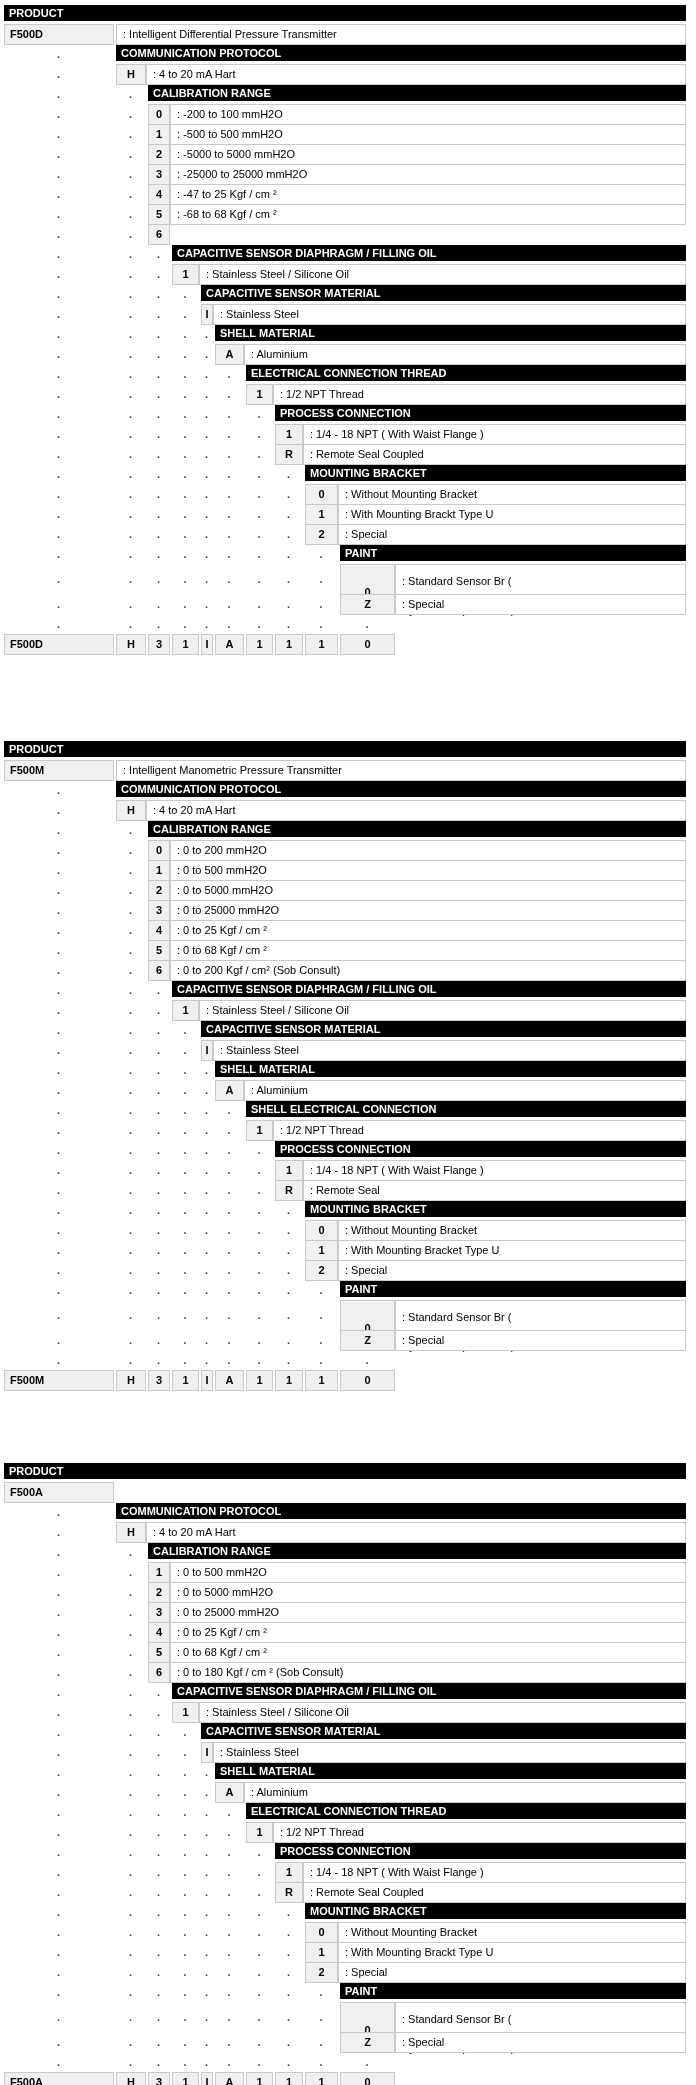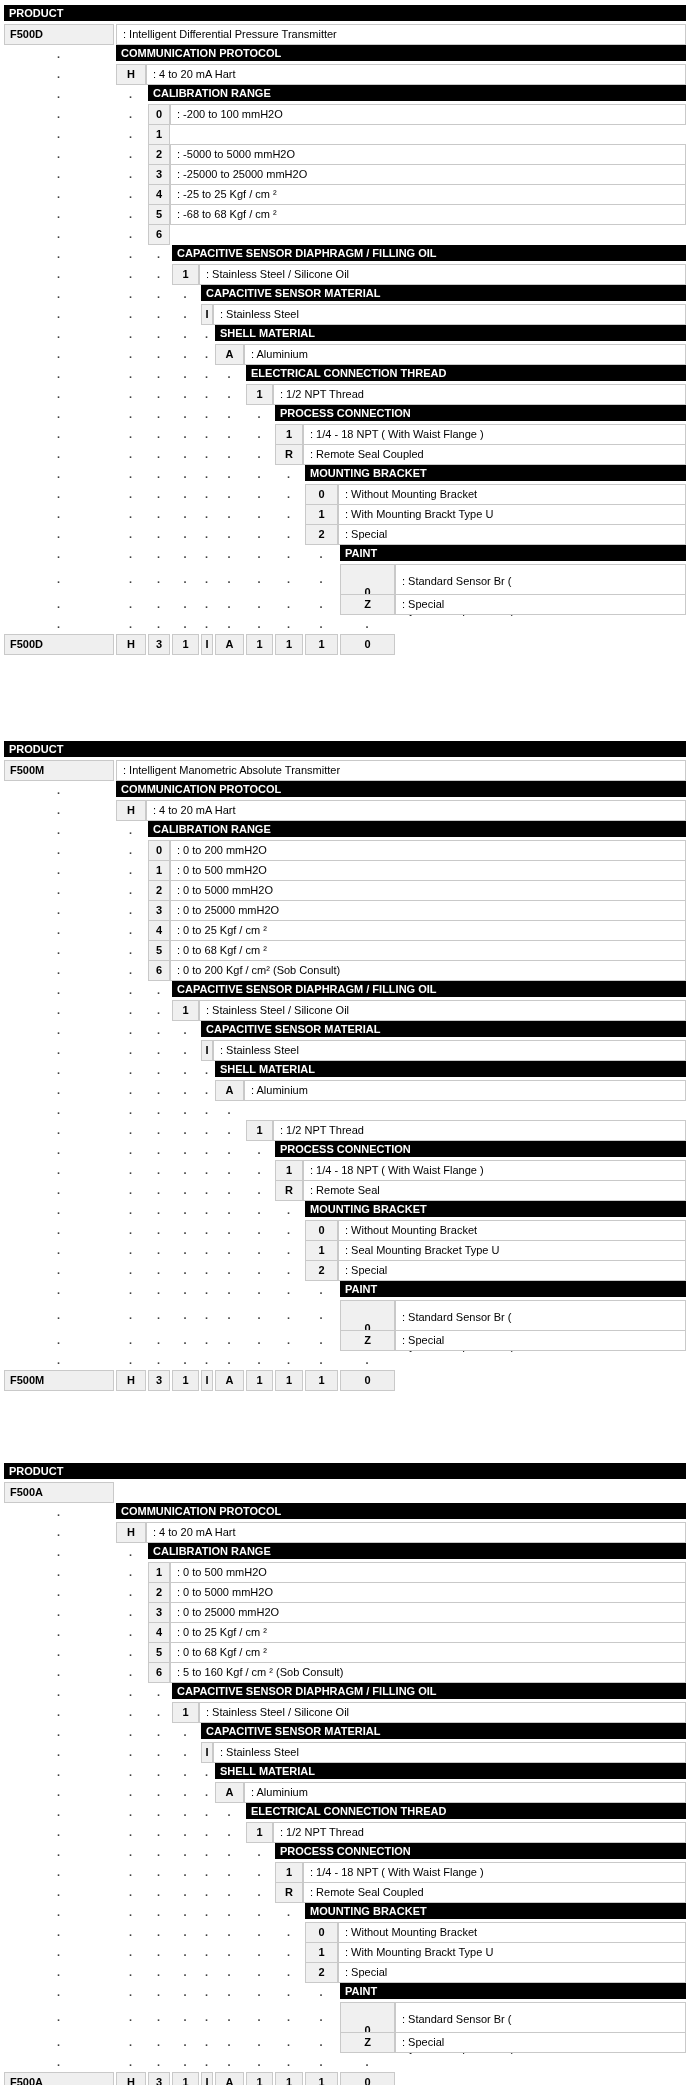--- a/index.html
+++ b/index.html
@@ -51,38 +51,39 @@
       <div class="row">
         <span class="dot" style="left: 57px; line-height: 20px;">.</span>
         <span class="dot" style="left: 129px; line-height: 20px;">.</span>
         <div class="cell code" style="left: 148px; width: 22px;">0</div>
         <div class="cell desc" style="left: 170px; width: 516px;">: -200 to 100 mmH2O</div>
       </div>
       <div class="row">
         <span class="dot" style="left: 57px; line-height: 20px;">.</span>
         <span class="dot" style="left: 129px; line-height: 20px;">.</span>
         <div class="cell code" style="left: 148px; width: 22px;">1</div>
+        <div class="cell desc" style="left: 170px; width: 516px;">: -500 to 500 mmH2O</div>
       </div>
       <div class="row">
         <span class="dot" style="left: 57px; line-height: 20px;">.</span>
         <span class="dot" style="left: 129px; line-height: 20px;">.</span>
         <div class="cell code" style="left: 148px; width: 22px;">2</div>
         <div class="cell desc" style="left: 170px; width: 516px;">: -5000 to 5000 mmH2O</div>
       </div>
       <div class="row">
         <span class="dot" style="left: 57px; line-height: 20px;">.</span>
         <span class="dot" style="left: 129px; line-height: 20px;">.</span>
         <div class="cell code" style="left: 148px; width: 22px;">3</div>
         <div class="cell desc" style="left: 170px; width: 516px;">: -25000 to 25000 mmH2O</div>
       </div>
       <div class="row">
         <span class="dot" style="left: 57px; line-height: 20px;">.</span>
         <span class="dot" style="left: 129px; line-height: 20px;">.</span>
         <div class="cell code" style="left: 148px; width: 22px;">4</div>
-        <div class="cell desc" style="left: 170px; width: 516px;">: -25 to 25 Kgf / cm ²</div>
+        <div class="cell desc" style="left: 170px; width: 516px;">: -47 to 25 Kgf / cm ²</div>
       </div>
       <div class="row">
         <span class="dot" style="left: 57px; line-height: 20px;">.</span>
         <span class="dot" style="left: 129px; line-height: 20px;">.</span>
         <div class="cell code" style="left: 148px; width: 22px;">5</div>
         <div class="cell desc" style="left: 170px; width: 516px;">: -68 to 68 Kgf / cm ²</div>
       </div>
       <div class="row">
         <span class="dot" style="left: 57px; line-height: 20px;">.</span>
         <span class="dot" style="left: 129px; line-height: 20px;">.</span>
@@ -293,21 +294,21 @@
         <div class="cell code sum" style="left: 305px; width: 33px;">1</div>
         <div class="cell code sum" style="left: 340px; width: 55px;">0</div>
       </div>
     </div>
     <div class="section" style="margin-bottom: 72px;">
       <div class="row">
         <div class="bar" style="left: 4px; width: 682px;">PRODUCT</div>
       </div>
       <div class="row">
         <div class="cell code left" style="left: 4px; width: 110px;">F500M</div>
-        <div class="cell desc" style="left: 116px; width: 570px;">: Intelligent Manometric Absolute Transmitter</div>
+        <div class="cell desc" style="left: 116px; width: 570px;">: Intelligent Manometric Pressure Transmitter</div>
       </div>
       <div class="row">
         <span class="dot" style="left: 57px; line-height: 20px;">.</span>
         <div class="bar" style="left: 116px; width: 570px;">COMMUNICATION PROTOCOL</div>
       </div>
       <div class="row">
         <span class="dot" style="left: 57px; line-height: 20px;">.</span>
         <div class="cell code" style="left: 116px; width: 30px;">H</div>
         <div class="cell desc" style="left: 146px; width: 540px;">: 4 to 20 mA Hart</div>
       </div>
@@ -403,20 +404,21 @@
         <div class="cell code" style="left: 215px; width: 29px;">A</div>
         <div class="cell desc" style="left: 244px; width: 442px;">: Aluminium</div>
       </div>
       <div class="row">
         <span class="dot" style="left: 57px; line-height: 20px;">.</span>
         <span class="dot" style="left: 129px; line-height: 20px;">.</span>
         <span class="dot" style="left: 157px; line-height: 20px;">.</span>
         <span class="dot" style="left: 183.5px; line-height: 20px;">.</span>
         <span class="dot" style="left: 205px; line-height: 20px;">.</span>
         <span class="dot" style="left: 227.5px; line-height: 20px;">.</span>
+        <div class="bar" style="left: 246px; width: 440px;">SHELL ELECTRICAL CONNECTION</div>
       </div>
       <div class="row">
         <span class="dot" style="left: 57px; line-height: 20px;">.</span>
         <span class="dot" style="left: 129px; line-height: 20px;">.</span>
         <span class="dot" style="left: 157px; line-height: 20px;">.</span>
         <span class="dot" style="left: 183.5px; line-height: 20px;">.</span>
         <span class="dot" style="left: 205px; line-height: 20px;">.</span>
         <span class="dot" style="left: 227.5px; line-height: 20px;">.</span>
         <div class="cell code" style="left: 246px; width: 27px;">1</div>
         <div class="cell desc" style="left: 273px; width: 413px;">: 1/2 NPT Thread</div>
@@ -479,21 +481,21 @@
       <div class="row">
         <span class="dot" style="left: 57px; line-height: 20px;">.</span>
         <span class="dot" style="left: 129px; line-height: 20px;">.</span>
         <span class="dot" style="left: 157px; line-height: 20px;">.</span>
         <span class="dot" style="left: 183.5px; line-height: 20px;">.</span>
         <span class="dot" style="left: 205px; line-height: 20px;">.</span>
         <span class="dot" style="left: 227.5px; line-height: 20px;">.</span>
         <span class="dot" style="left: 257.5px; line-height: 20px;">.</span>
         <span class="dot" style="left: 287px; line-height: 20px;">.</span>
         <div class="cell code" style="left: 305px; width: 33px;">1</div>
-        <div class="cell desc" style="left: 338px; width: 348px;">: Seal Mounting Bracket Type U</div>
+        <div class="cell desc" style="left: 338px; width: 348px;">: With Mounting Bracket Type U</div>
       </div>
       <div class="row">
         <span class="dot" style="left: 57px; line-height: 20px;">.</span>
         <span class="dot" style="left: 129px; line-height: 20px;">.</span>
         <span class="dot" style="left: 157px; line-height: 20px;">.</span>
         <span class="dot" style="left: 183.5px; line-height: 20px;">.</span>
         <span class="dot" style="left: 205px; line-height: 20px;">.</span>
         <span class="dot" style="left: 227.5px; line-height: 20px;">.</span>
         <span class="dot" style="left: 257.5px; line-height: 20px;">.</span>
         <span class="dot" style="left: 287px; line-height: 20px;">.</span>
@@ -611,21 +613,21 @@
       <div class="row">
         <span class="dot" style="left: 57px; line-height: 20px;">.</span>
         <span class="dot" style="left: 129px; line-height: 20px;">.</span>
         <div class="cell code" style="left: 148px; width: 22px;">5</div>
         <div class="cell desc" style="left: 170px; width: 516px;">: 0 to 68 Kgf / cm ²</div>
       </div>
       <div class="row">
         <span class="dot" style="left: 57px; line-height: 20px;">.</span>
         <span class="dot" style="left: 129px; line-height: 20px;">.</span>
         <div class="cell code" style="left: 148px; width: 22px;">6</div>
-        <div class="cell desc" style="left: 170px; width: 516px;">: 5 to 160 Kgf / cm ²  (Sob Consult)</div>
+        <div class="cell desc" style="left: 170px; width: 516px;">: 0 to 180 Kgf / cm ²  (Sob Consult)</div>
       </div>
       <div class="row">
         <span class="dot" style="left: 57px; line-height: 20px;">.</span>
         <span class="dot" style="left: 129px; line-height: 20px;">.</span>
         <span class="dot" style="left: 157px; line-height: 20px;">.</span>
         <div class="bar" style="left: 172px; width: 514px;">CAPACITIVE SENSOR DIAPHRAGM / FILLING OIL</div>
       </div>
       <div class="row">
         <span class="dot" style="left: 57px; line-height: 20px;">.</span>
         <span class="dot" style="left: 129px; line-height: 20px;">.</span>

